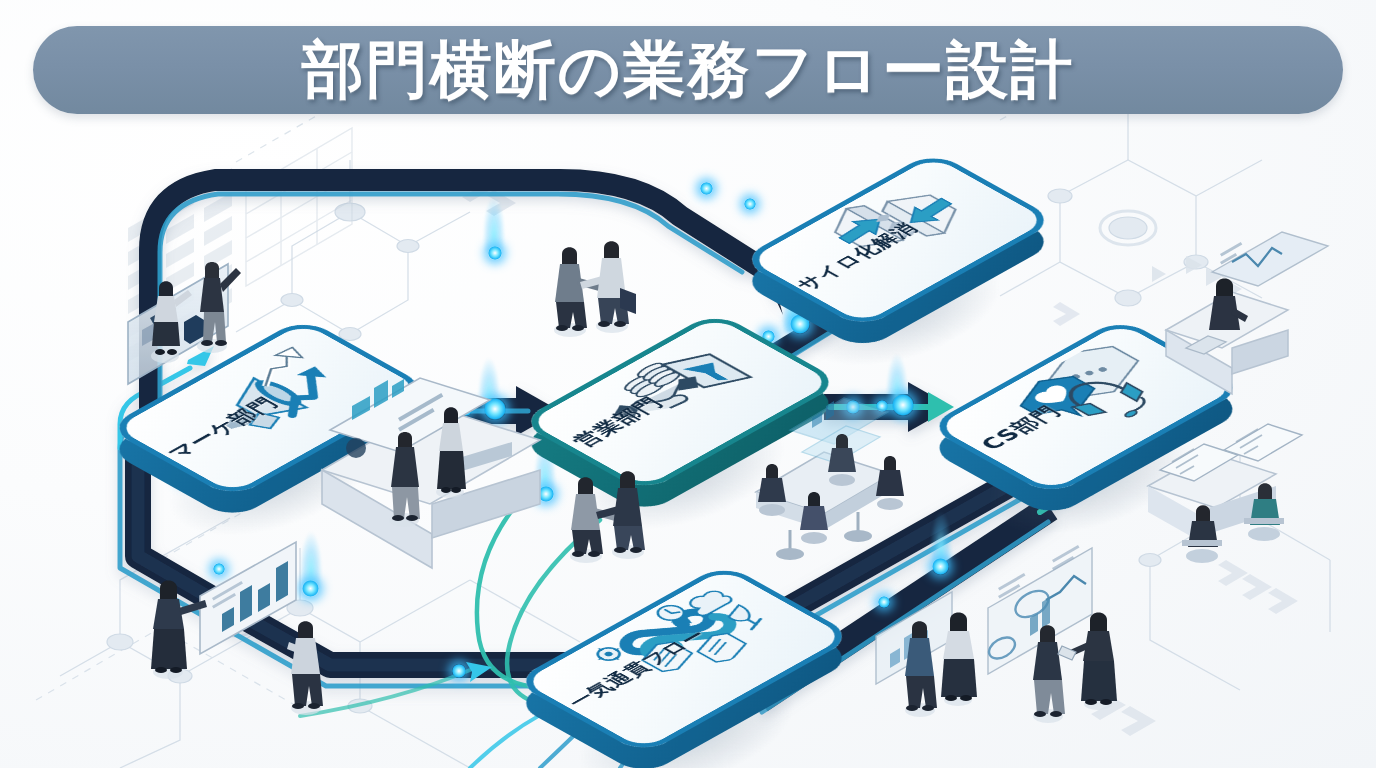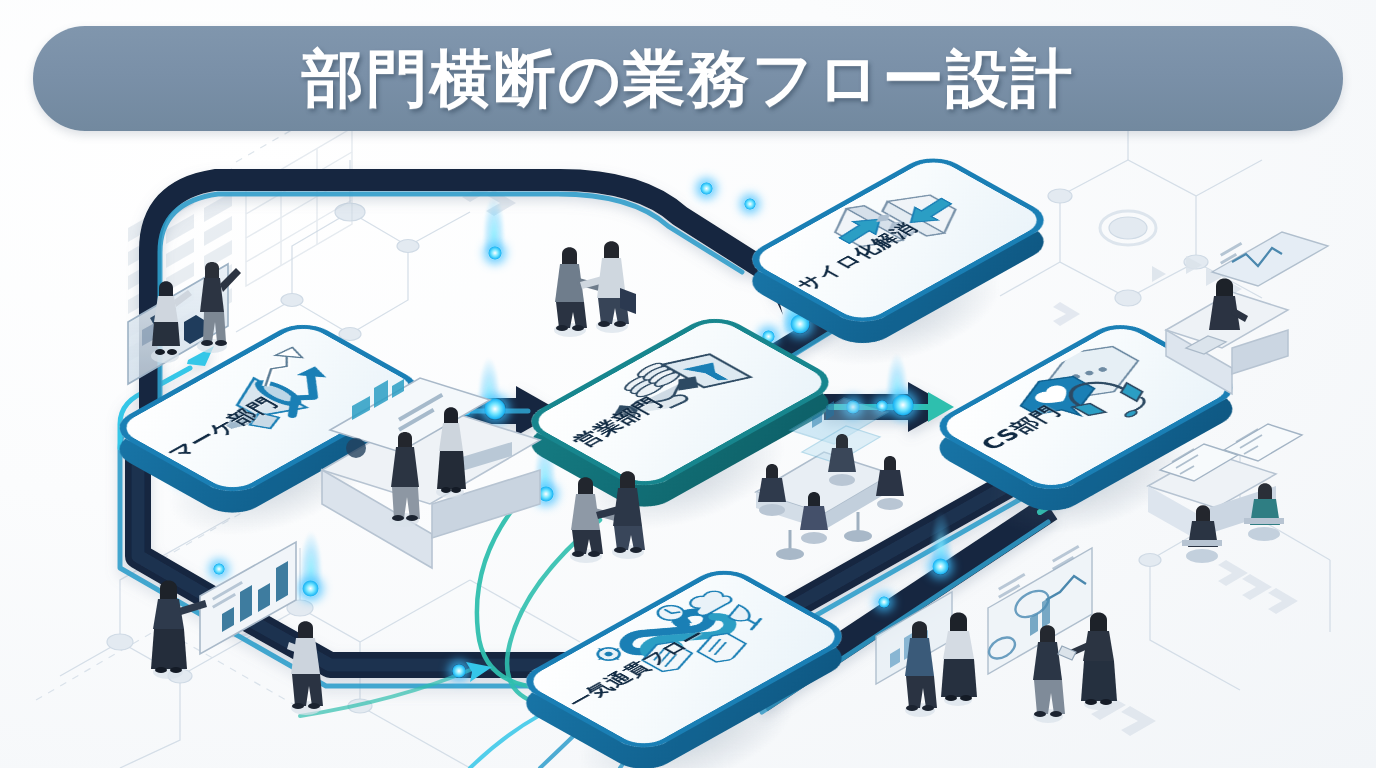--- a/index.html
+++ b/index.html
@@ -11,21 +11,21 @@
   #stage{position:relative;width:1376px;height:768px;overflow:hidden;
     background:
       radial-gradient(ellipse at 18% 22%, #ffffff 0%, #fbfcfd 40%, #f2f5f8 100%),
       linear-gradient(160deg,#fdfdfe 0%,#f4f7fa 60%,#eef2f6 100%);
   }
   .layer{position:absolute;inset:0;}
   .svg-layer{position:absolute;left:0;top:0;width:1376px;height:768px;}
 
   
   .banner{
-    position:absolute;left:33px;top:26px;width:1310px;height:105px;
+    position:absolute;left:33px;top:26px;width:1310px;height:88px;
     background:linear-gradient(180deg,#8096ad 0%,#7a90a8 45%,#72899f 100%);
     border-radius:52px;
     box-shadow:0 4px 10px rgba(70,90,110,.18);
     display:flex;align-items:center;justify-content:center;
   }
   .banner-title{
     color:#ffffff;font-size:62px;font-weight:bold;letter-spacing:2px;
     text-shadow:2px 3px 4px rgba(40,60,80,.45), 0 1px 0 rgba(255,255,255,.25);
     white-space:nowrap;
     font-family:"DejaVu Sans","Liberation Sans",sans-serif;

